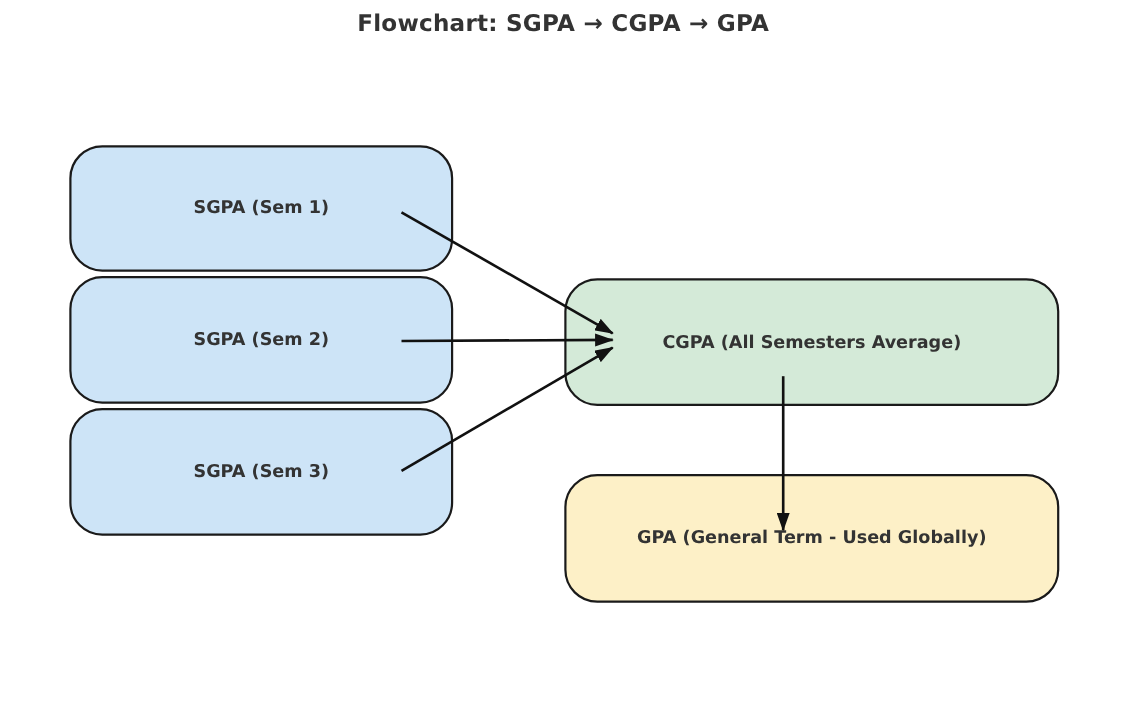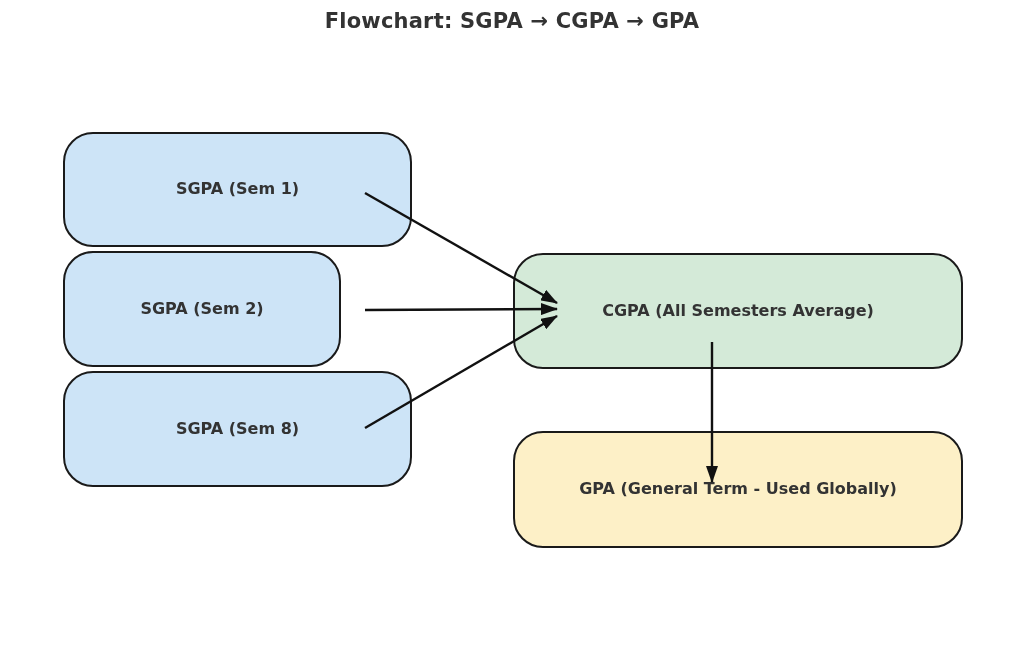--- a/index.html
+++ b/index.html
@@ -36,21 +36,21 @@
     justify-content: center;
     text-align: center;
   }
   .node .node-label {
     font-size: 16px;
     font-weight: bold;
     line-height: 1.15;
     padding: 0 14px;
   }
   .node-sgpa-sem1 { left: 63px;  top: 132px; width: 349px; height: 115px; }
-  .node-sgpa-sem2 { left: 63px;  top: 251px; width: 278px; height: 116px; }
+  .node-sgpa-sem2 { left: 63px;  top: 251px; width: 349px; height: 116px; }
   .node-sgpa-sem3 { left: 63px;  top: 371px; width: 349px; height: 116px; }
   .node-cgpa      { left: 513px; top: 253px; width: 450px; height: 116px; }
   .node-gpa       { left: 513px; top: 431px; width: 450px; height: 117px; }
   .arrows-layer {
     position: absolute;
     left: 0;
     top: 0;
     width: 1024px;
     height: 651px;
     pointer-events: none;
@@ -66,21 +66,21 @@
 
   <div class="node node-sgpa-sem1" style="background-color: rgb(205, 228, 247); border-color: rgb(26, 26, 26);">
     <span class="node-label" style="color: rgb(51, 51, 51);">SGPA (Sem 1)</span>
   </div>
 
   <div class="node node-sgpa-sem2" style="background-color: rgb(205, 228, 247); border-color: rgb(26, 26, 26);">
     <span class="node-label" style="color: rgb(51, 51, 51);">SGPA (Sem 2)</span>
   </div>
 
   <div class="node node-sgpa-sem3" style="background-color: rgb(205, 228, 247); border-color: rgb(26, 26, 26);">
-    <span class="node-label" style="color: rgb(51, 51, 51);">SGPA (Sem 8)</span>
+    <span class="node-label" style="color: rgb(51, 51, 51);">SGPA (Sem 3)</span>
   </div>
 
   <div class="node node-cgpa" style="background-color: rgb(212, 234, 216); border-color: rgb(26, 26, 26);">
     <span class="node-label" style="color: rgb(51, 51, 51);">CGPA (All Semesters Average)</span>
   </div>
 
   <div class="node node-gpa" style="background-color: rgb(253, 240, 199); border-color: rgb(26, 26, 26);">
     <span class="node-label" style="color: rgb(51, 51, 51);">GPA (General Term - Used Globally)</span>
   </div>
 

